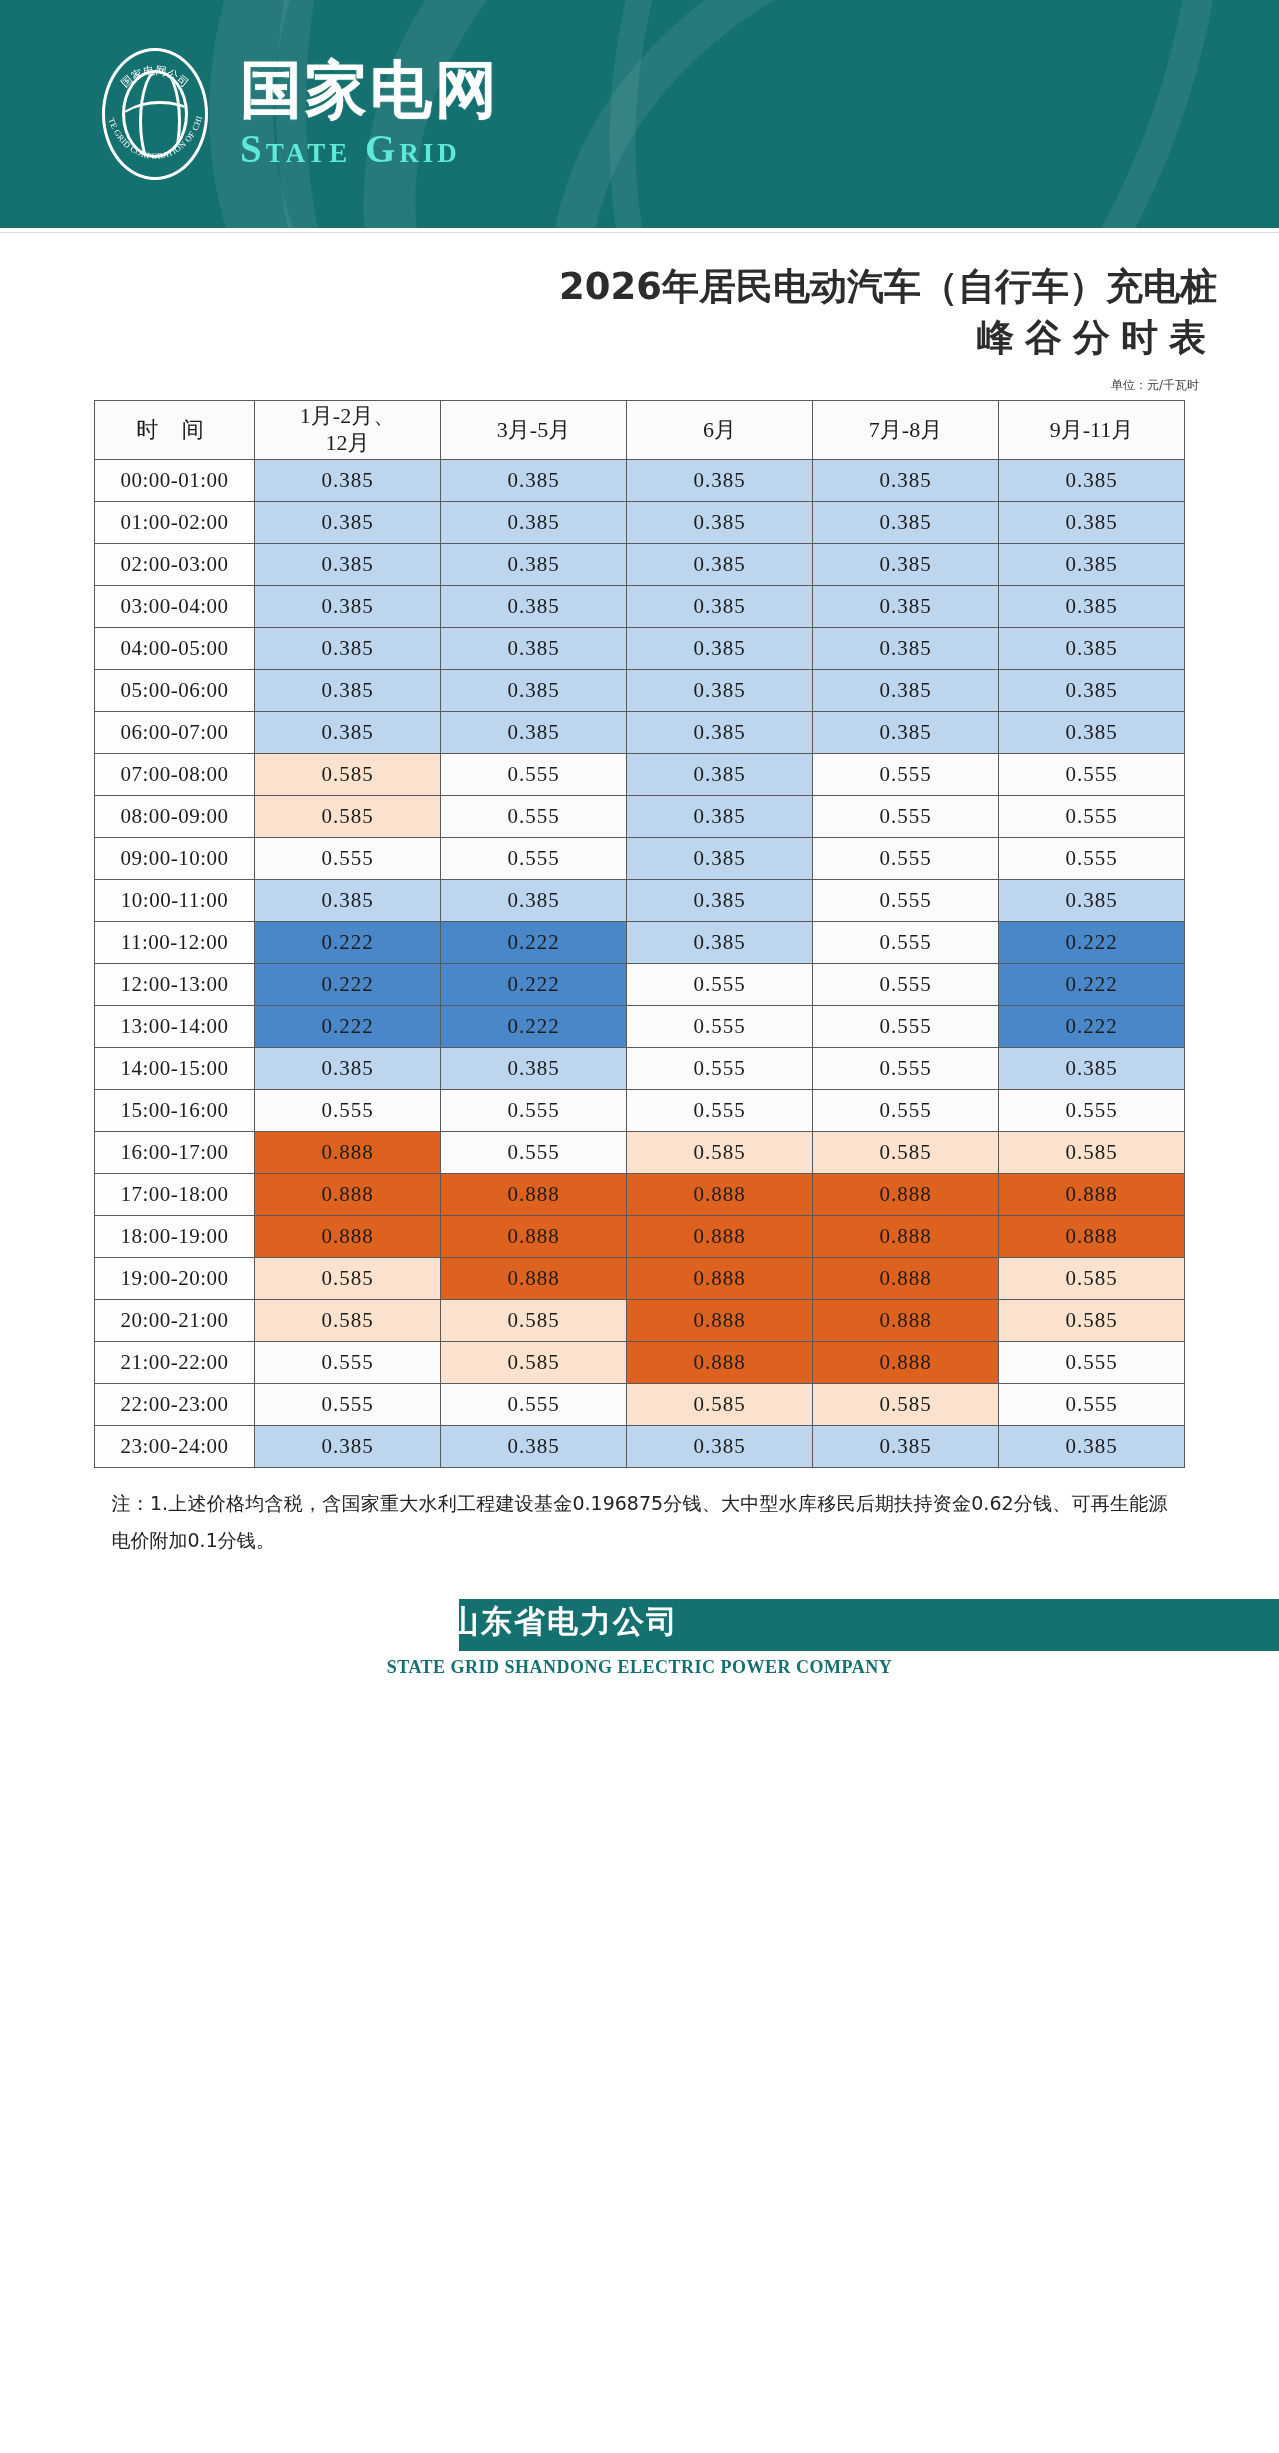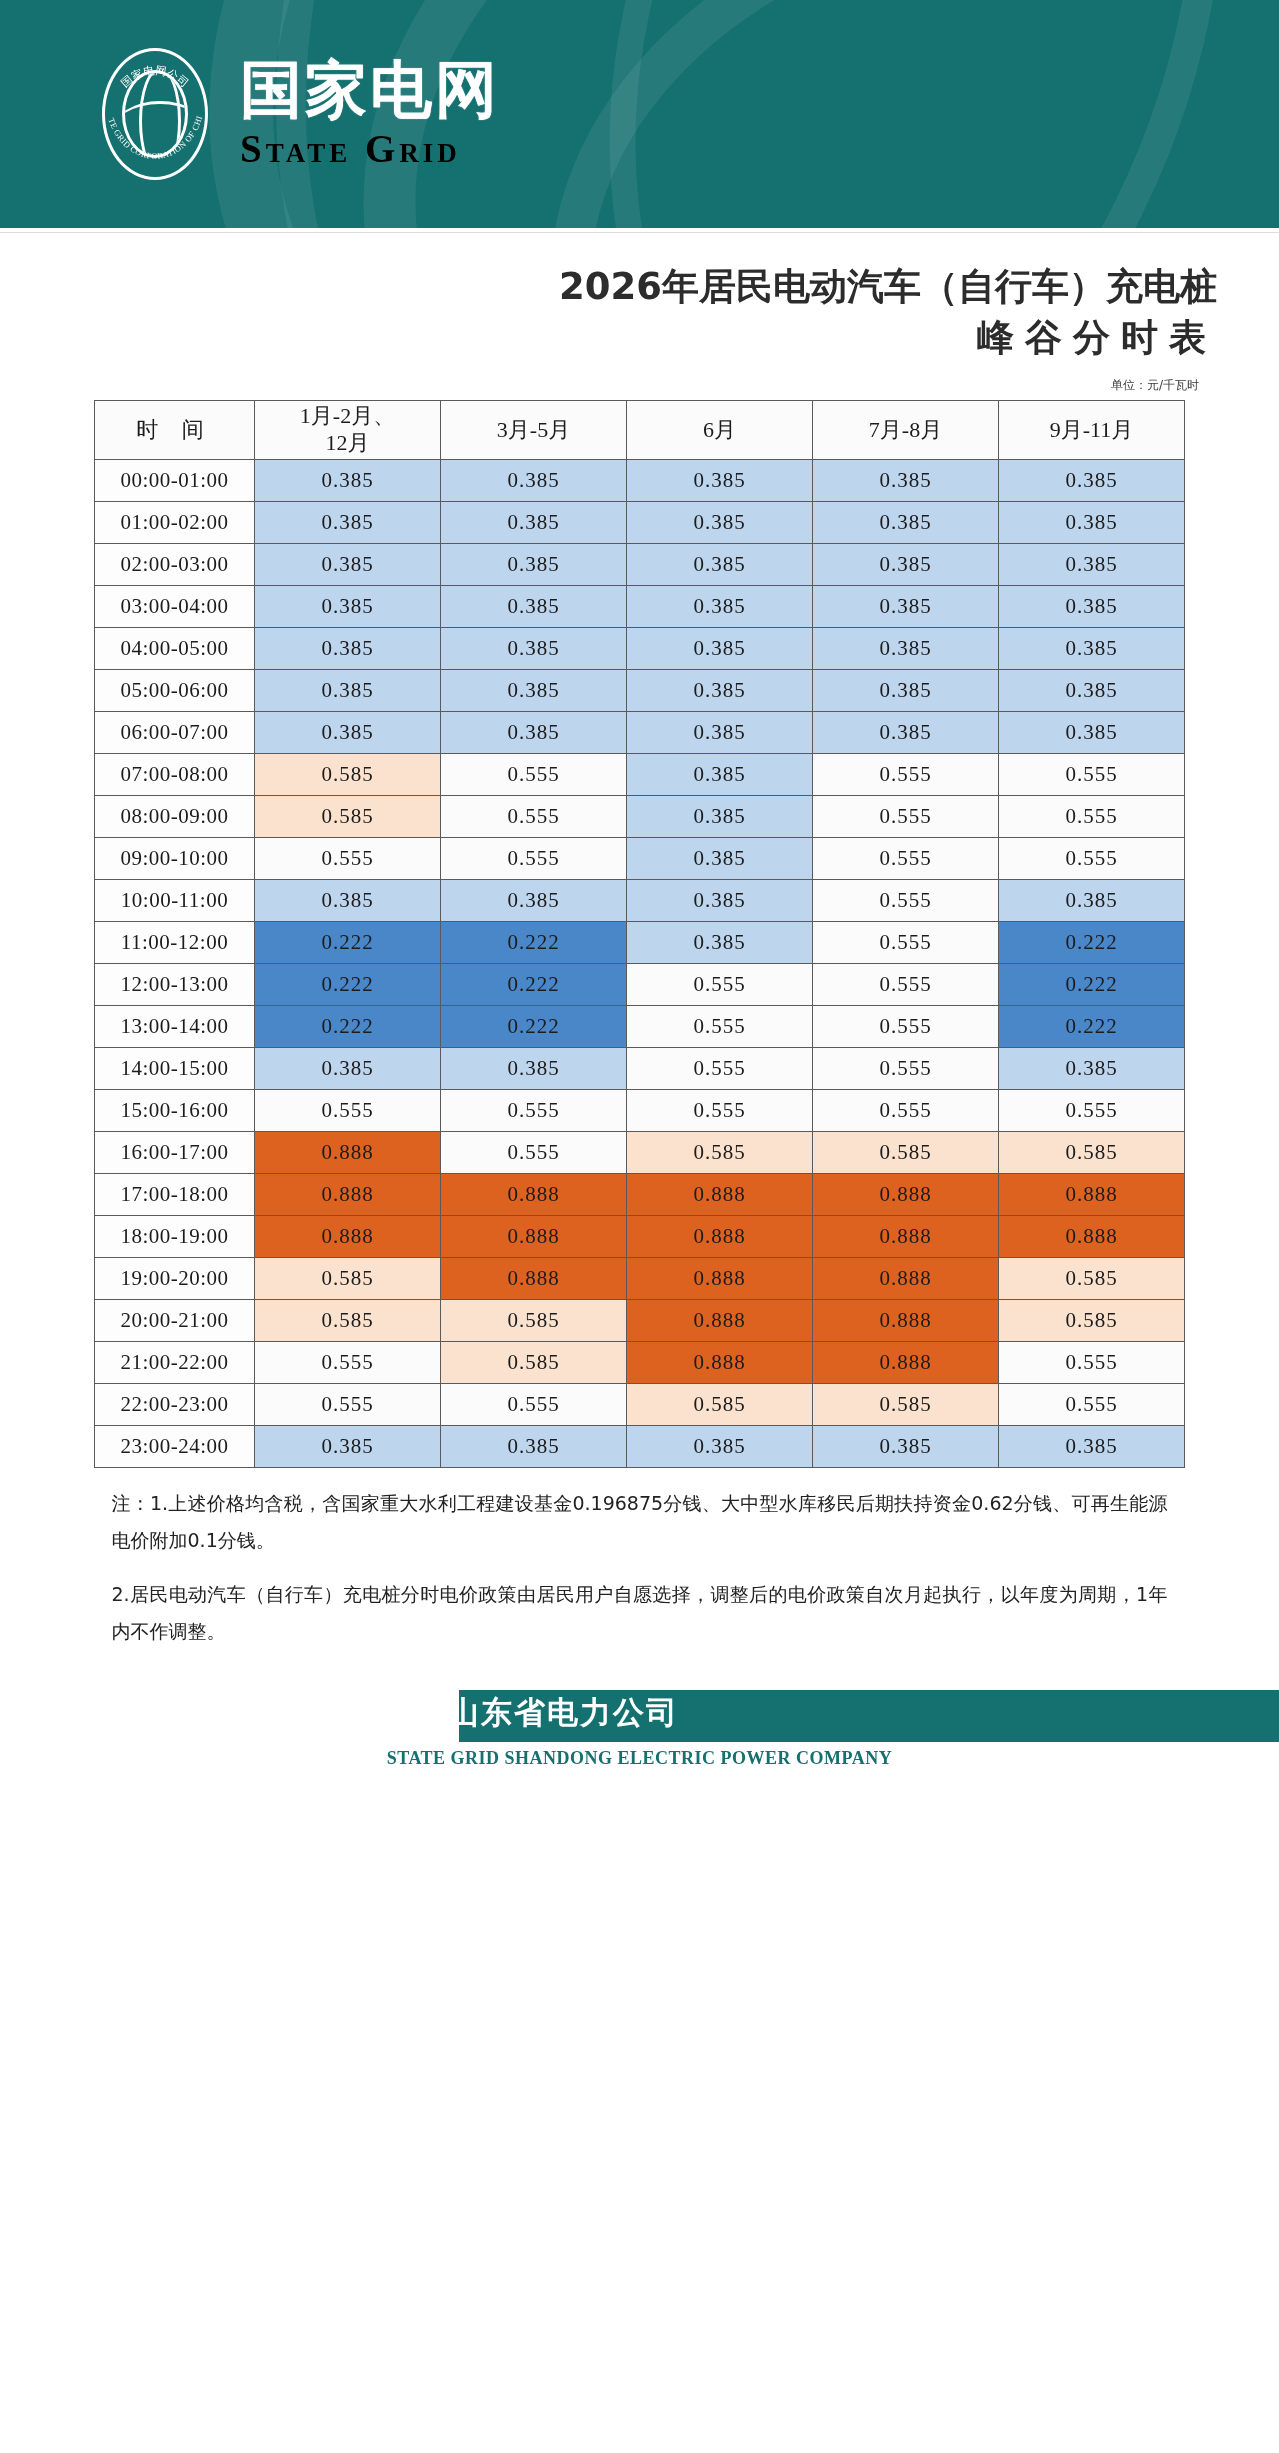--- a/index.html
+++ b/index.html
@@ -124,21 +124,21 @@
     letter-spacing: 3px;
     color: #ffffff;
     line-height: 1.08;
     text-shadow: 0 0 1px #fff;
   }
   .gs-en {
     font-family: "Liberation Serif", serif;
     font-weight: bold;
     font-size: 39px;
     letter-spacing: 4px;
-    color: #000000;
+    color: #5eead4;
     margin-top: 3px;
     font-variant: small-caps;
   }
   .banner-rule {
     width: 1279px;
     height: 5px;
     background: #ffffff;
     border-bottom: 1px solid #dcdcdc;
   }
 
@@ -533,21 +533,20 @@
           <td class="v v-385">0.385</td>
           <td class="v v-385">0.385</td>
           <td class="v v-385">0.385</td>
           <td class="v v-385">0.385</td>
         </tr>
       </tbody>
   </table>
 
   <div class="notes">
     <p>注：1.上述价格均含税，含国家重大水利工程建设基金0.196875分钱、大中型水库移民后期扶持资金0.62分钱、可再生能源电价附加0.1分钱。</p>
-    <p>2.居民电动汽车（自行车）充电桩分时电价政策由居民用户自愿选择，调整后的电价政策自次月起执行，以年度为周期，1年内不作调整。</p>
   </div>
 </div>
 
 <div class="footer">
   <div class="footer-band">
     <div class="wedge"></div>
     <div class="fill"></div>
   </div>
   <div class="footer-cn">国网山东省电力公司</div>
   <div class="footer-en">STATE GRID SHANDONG ELECTRIC POWER COMPANY</div>

